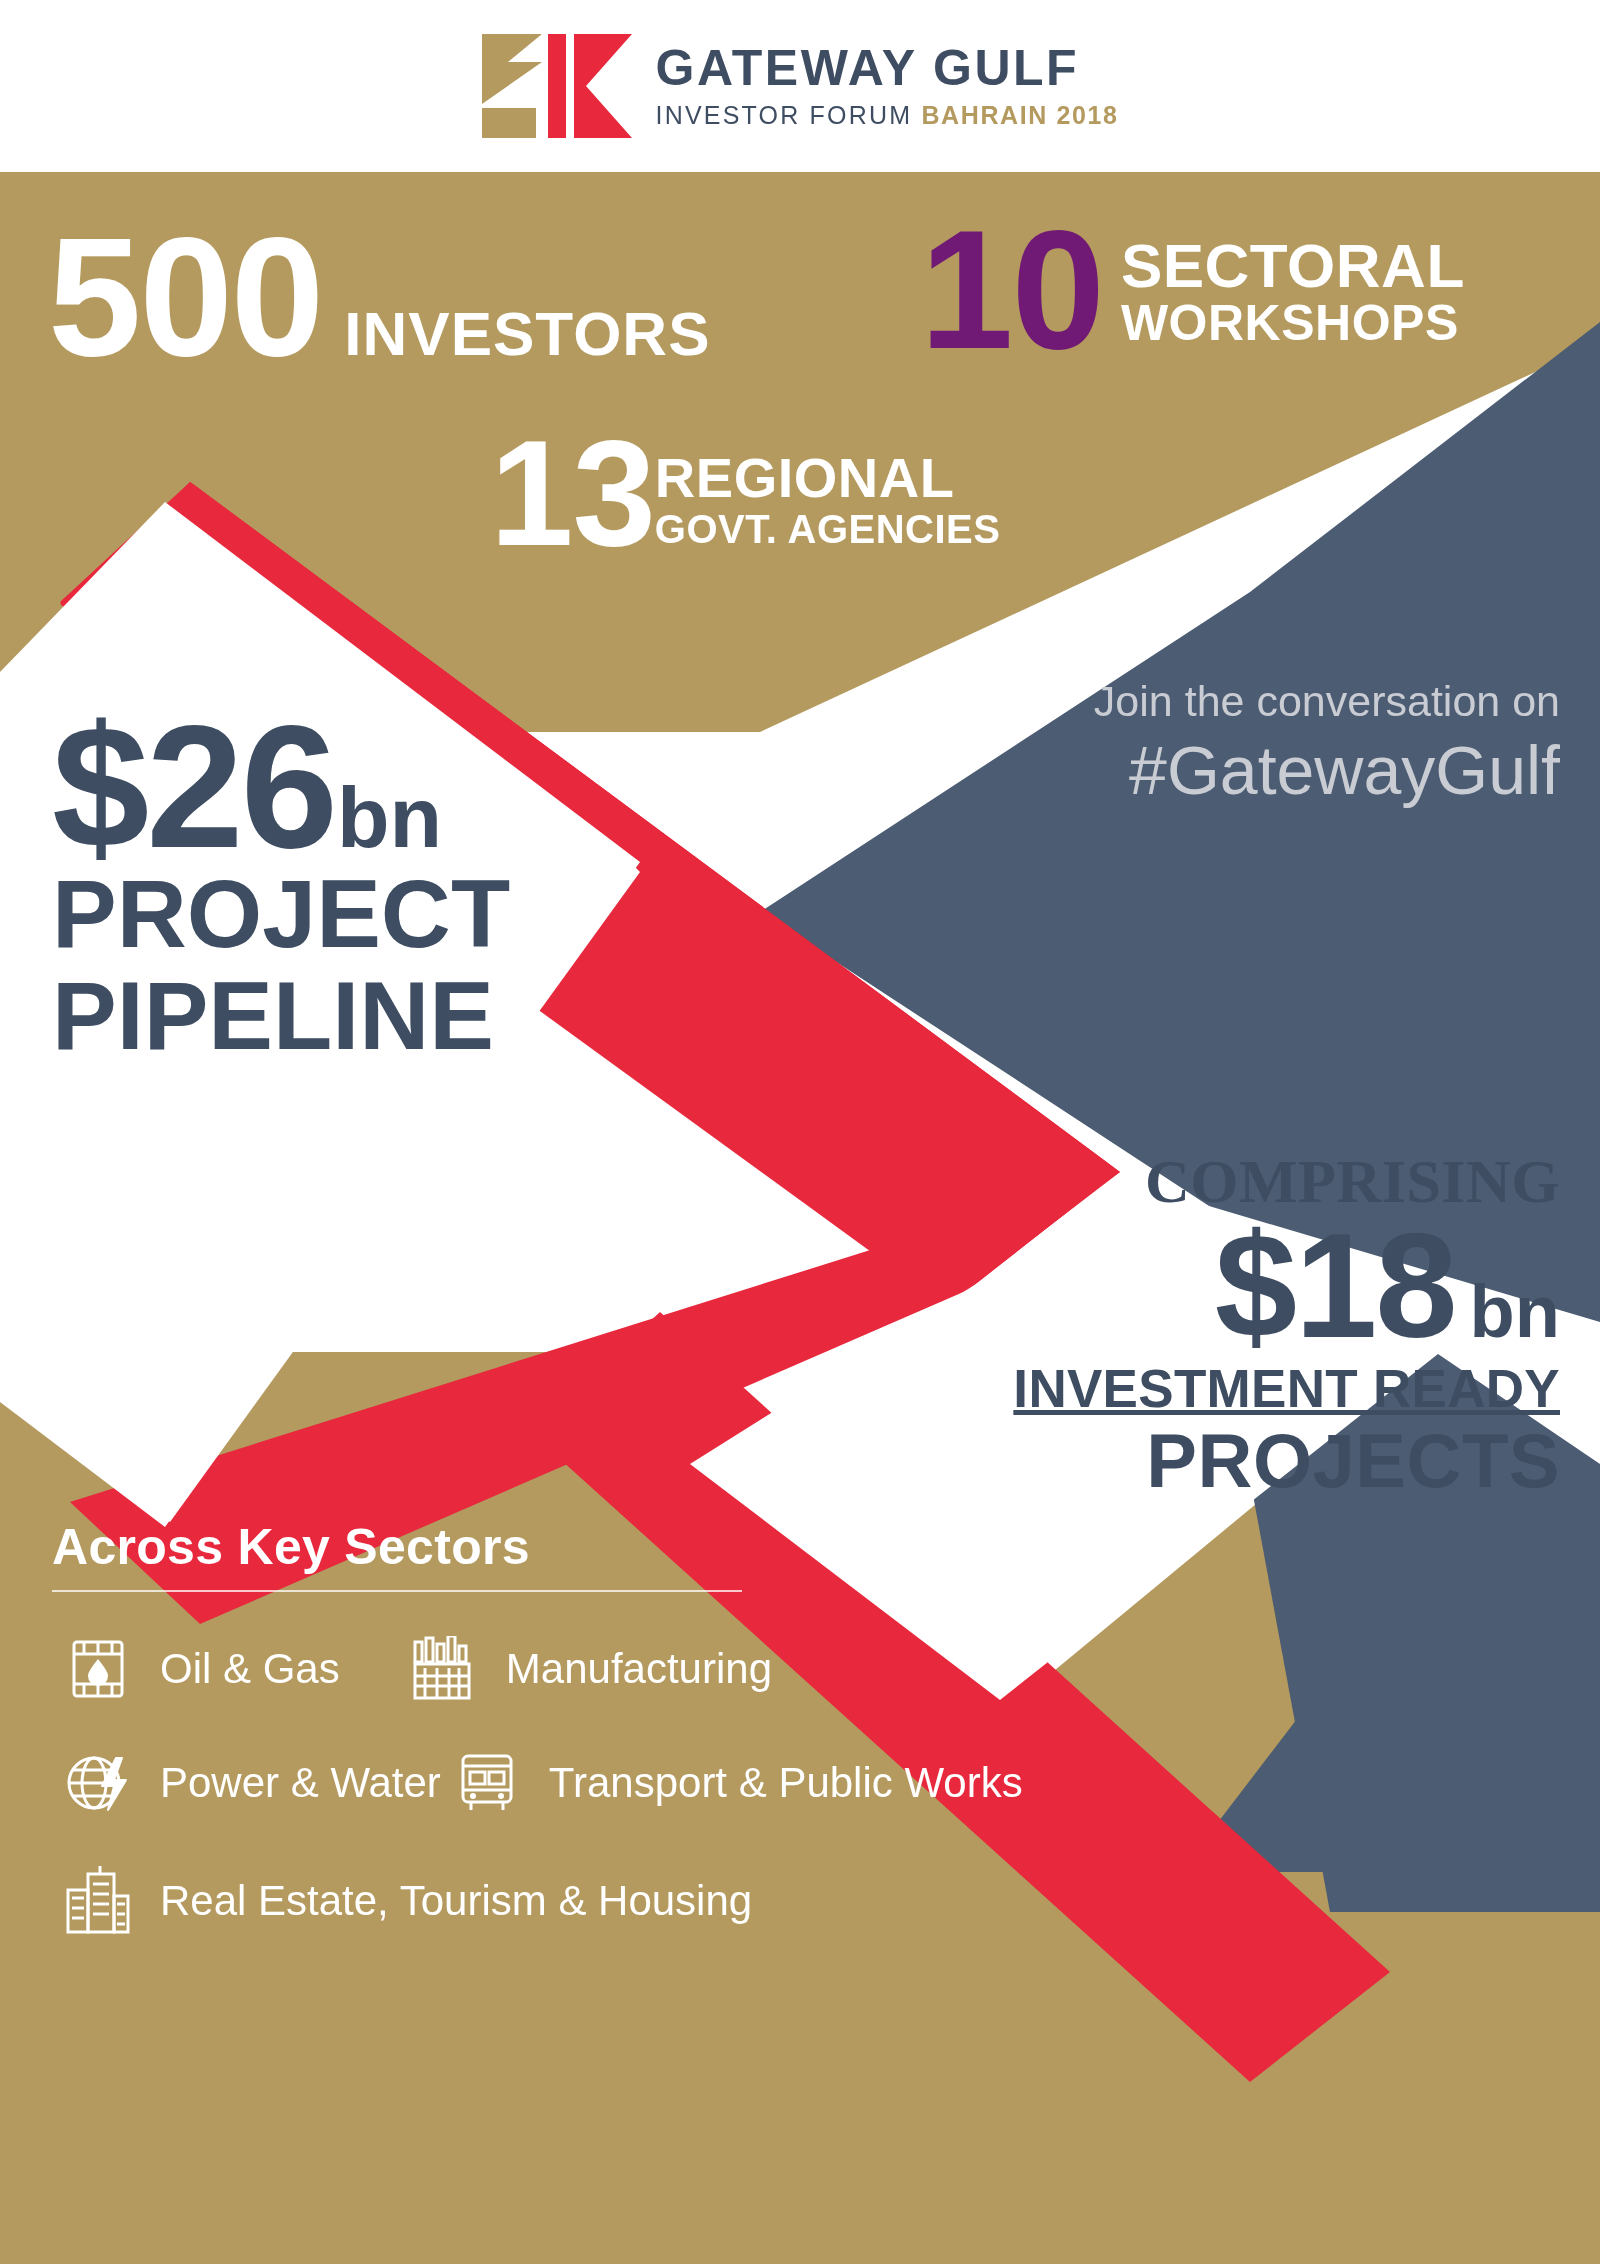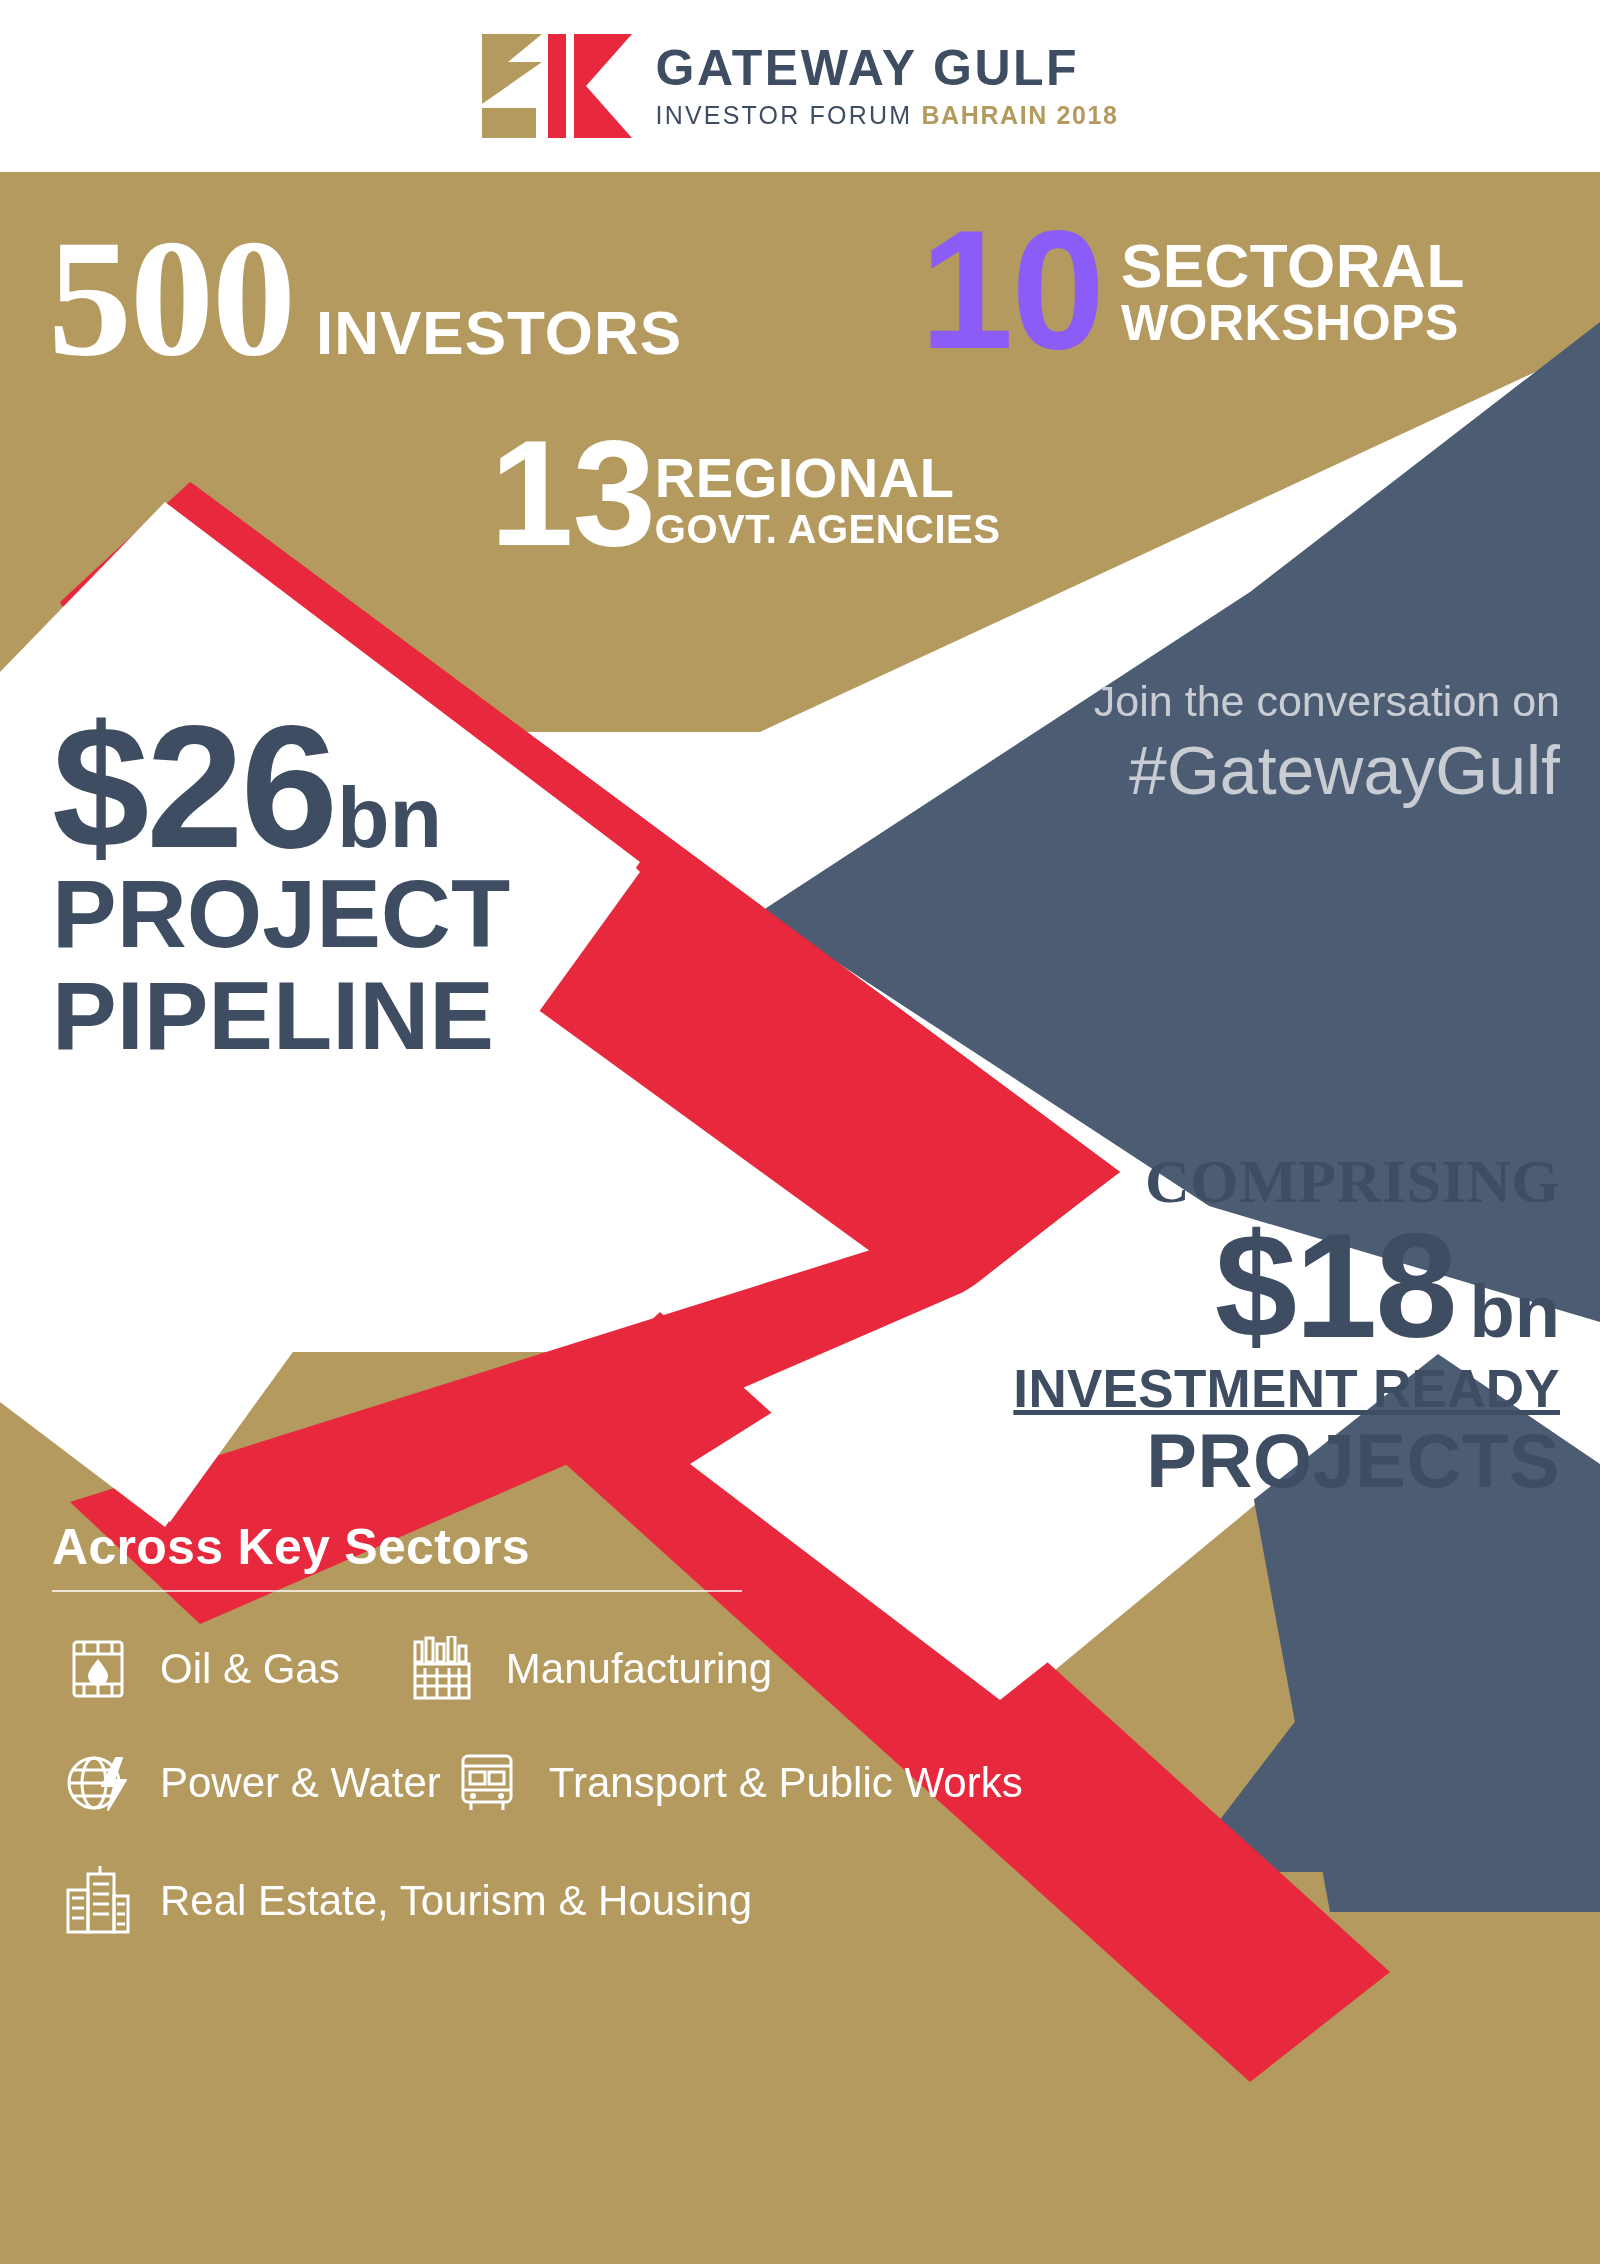--- a/index.html
+++ b/index.html
@@ -41,30 +41,29 @@
   .bg-layer svg { display:block; }
 
   
   .blk { position:absolute; }
 
   
   #stat-investors { left:48px; top:222px; display:flex; align-items:baseline; }
   #stat-investors .num {
     font-size:168px; font-weight:bold; color:#ffffff; line-height:0.9;
     letter-spacing:-2px;
-    font-family:Liberation Serif, serif;
   }
   #stat-investors .lbl {
     font-size:62px; font-weight:bold; color:#ffffff; letter-spacing:1px;
     margin-left:22px;
   }
 
   #stat-workshops { left:920px; top:222px; display:flex; align-items:flex-start; }
   #stat-workshops .num {
-    font-size:168px; font-weight:bold; color:#8b5cf6; line-height:0.82;
+    font-size:168px; font-weight:bold; color:#701a75; line-height:0.82;
     letter-spacing:-2px;
   }
   #stat-workshops .stack { margin-left:18px; margin-top:14px; }
   #stat-workshops .l1 { font-size:62px; font-weight:bold; color:#ffffff; line-height:0.98; letter-spacing:0.5px;}
   #stat-workshops .l2 { font-size:50px; font-weight:bold; color:#ffffff; line-height:1.05; letter-spacing:0.5px;}
 
   #stat-agencies { left:490px; top:430px; display:flex; align-items:center; }
   #stat-agencies .num {
     font-size:150px; font-weight:bold; color:#ffffff; line-height:0.85;
     letter-spacing:-1px;

